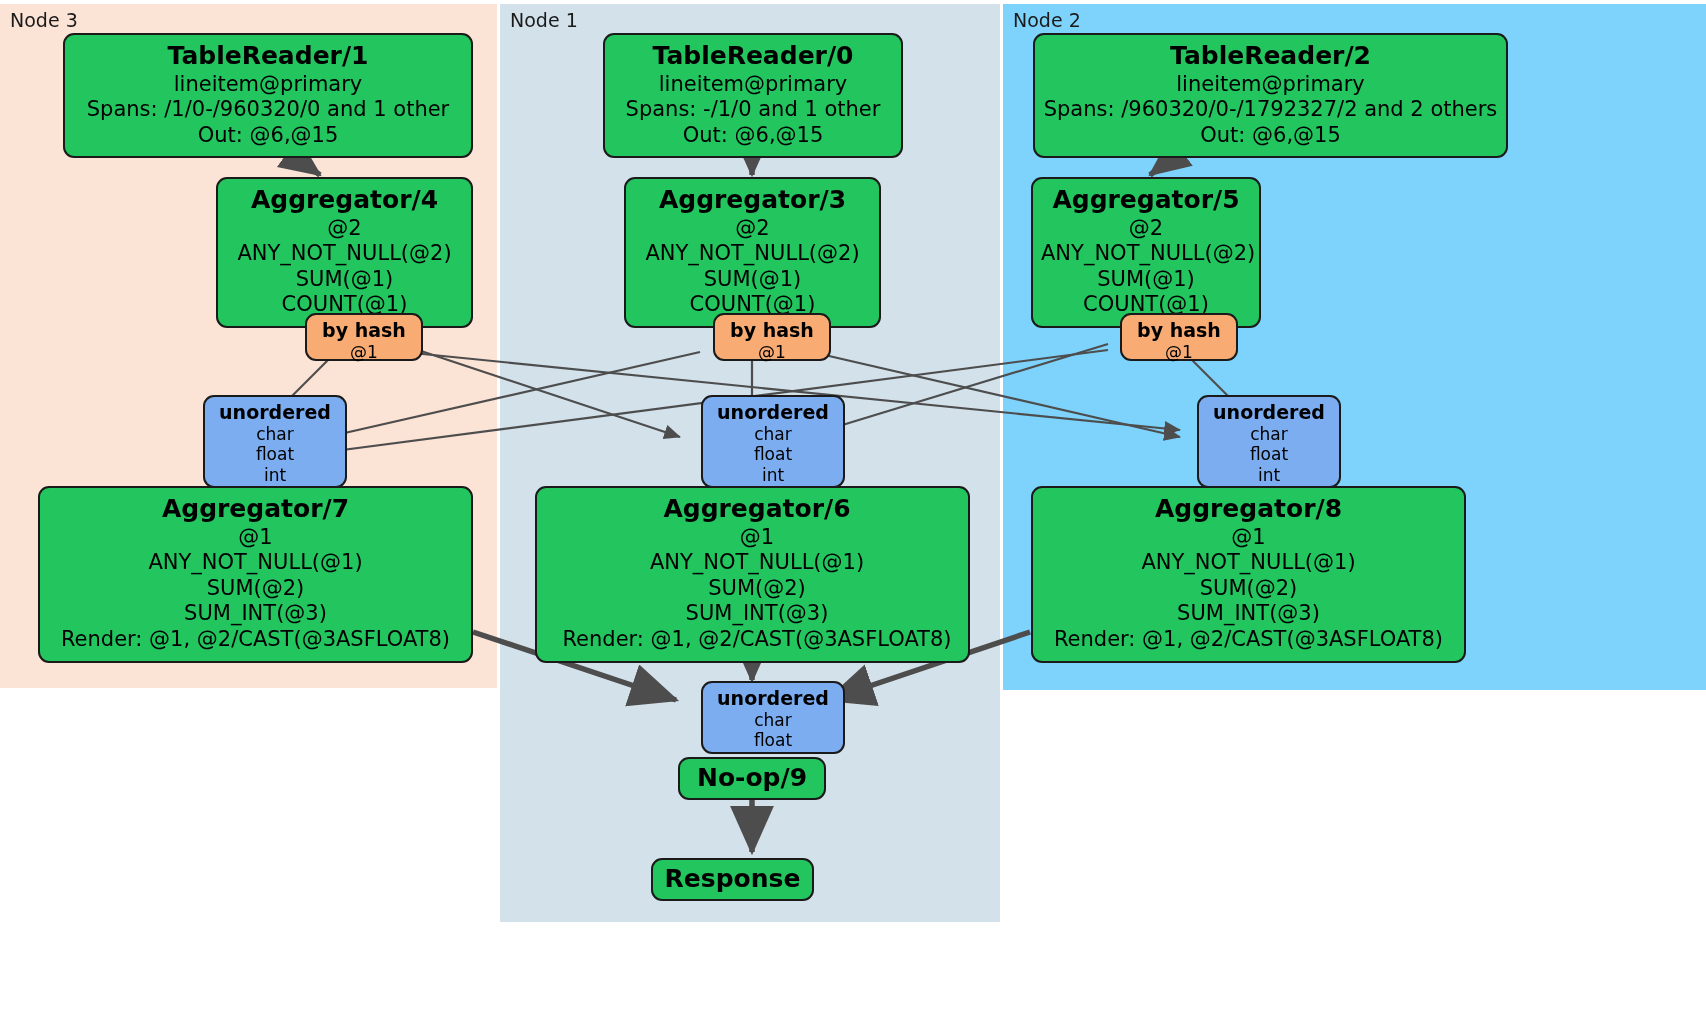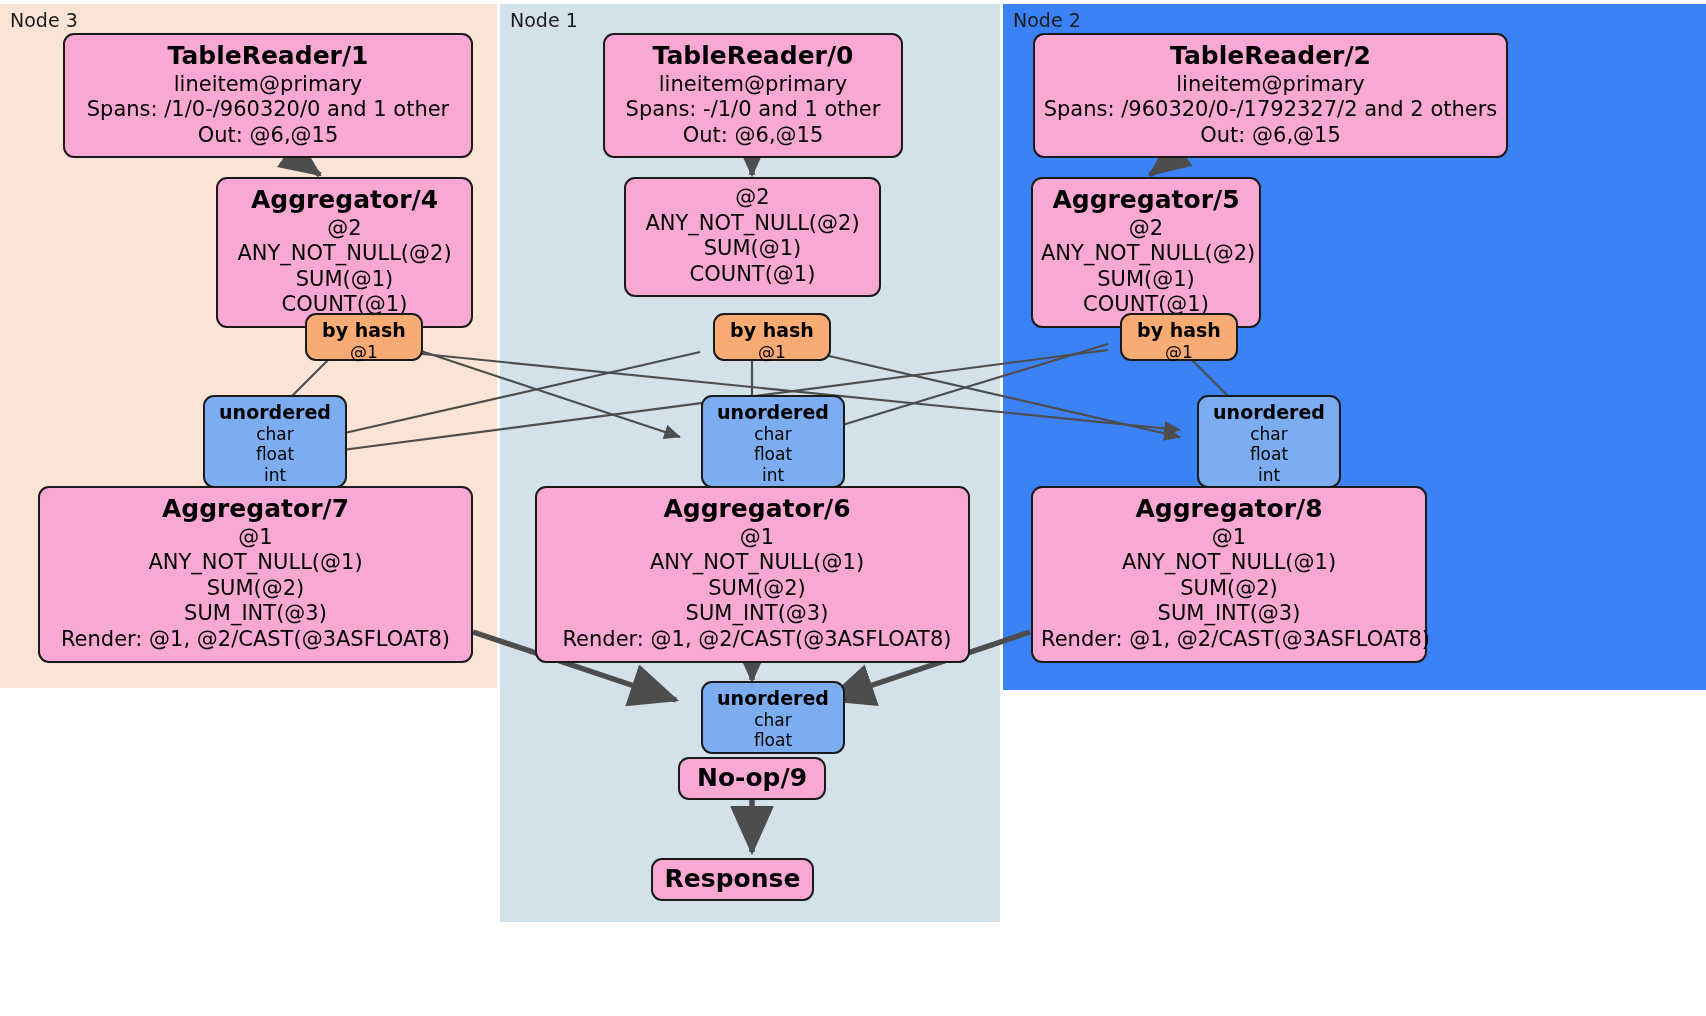--- a/index.html
+++ b/index.html
@@ -28,21 +28,21 @@
     top: 5px;
     font-size: 19px;
     color: #1a1a1a;
     font-family: "DejaVu Sans", "Liberation Sans", sans-serif;
     white-space: nowrap;
   }
   
   .proc {
     position: absolute;
     box-sizing: border-box;
-    background: #f9a8d4;
+    background: #22c55e;
     border: 2px solid #1a1a1a;
     border-radius: 11px;
     text-align: center;
     padding: 6px 8px 8px 8px;
     line-height: 1.22;
     color: #000;
     font-size: 21px;
     z-index: 5;
   }
   .proc .title {
@@ -120,21 +120,21 @@
 <div id="canvas">
 
   <div class="region" style="left:0px; top:4px; width:497px; height:684px; background:#fbe3d6;">
     <span class="region-label">Node 3</span>
   </div>
 
   <div class="region" style="left:500px; top:4px; width:500px; height:918px; background:#d3e1eb;">
     <span class="region-label">Node 1</span>
   </div>
 
-  <div class="region" style="left:1003px; top:4px; width:703px; height:686px; background:#3b82f6;">
+  <div class="region" style="left:1003px; top:4px; width:703px; height:686px; background:#7dd3fc;">
     <span class="region-label">Node 2</span>
   </div>
 
   <svg class="edges" viewBox="0 0 1706 1016">
     <defs>
       <marker id="ah" markerWidth="9" markerHeight="9" refX="7.2" refY="3.4" orient="auto" markerUnits="strokeWidth">
         <path d="M0,0 L7.6,3.4 L0,6.8 z" fill="#4d4d4d"></path>
       </marker>
       <marker id="ahs" markerWidth="11" markerHeight="11" refX="8.4" refY="4" orient="auto" markerUnits="strokeWidth">
         <path d="M0,0 L9,4 L0,8 z" fill="#4d4d4d"></path>
@@ -187,20 +187,21 @@
 
   <div class="proc" style="left:216px; top:177px; width:257px;padding-left:8px;">
     <span class="title">Aggregator/4</span>
     <span class="ln">@2</span>
     <span class="ln">ANY_NOT_NULL(@2)</span>
     <span class="ln">SUM(@1)</span>
     <span class="ln">COUNT(@1)</span>
   </div>
 
   <div class="proc" style="left:624px; top:177px; width:257px;">
+    <span class="title">Aggregator/3</span>
     <span class="ln">@2</span>
     <span class="ln">ANY_NOT_NULL(@2)</span>
     <span class="ln">SUM(@1)</span>
     <span class="ln">COUNT(@1)</span>
   </div>
 
   <div class="proc" style="left:1031px; top:177px; width:230px;">
     <span class="title">Aggregator/5</span>
     <span class="ln">@2</span>
     <span class="ln">ANY_NOT_NULL(@2)</span>
@@ -255,21 +256,21 @@
 
   <div class="proc" style="left:535px; top:486px; width:435px;padding-left:17px;">
     <span class="title">Aggregator/6</span>
     <span class="ln">@1</span>
     <span class="ln">ANY_NOT_NULL(@1)</span>
     <span class="ln">SUM(@2)</span>
     <span class="ln">SUM_INT(@3)</span>
     <span class="ln">Render: @1, @2/CAST(@3ASFLOAT8)</span>
   </div>
 
-  <div class="proc" style="left:1031px; top:486px; width:396px;">
+  <div class="proc" style="left:1031px; top:486px; width:435px;">
     <span class="title">Aggregator/8</span>
     <span class="ln">@1</span>
     <span class="ln">ANY_NOT_NULL(@1)</span>
     <span class="ln">SUM(@2)</span>
     <span class="ln">SUM_INT(@3)</span>
     <span class="ln">Render: @1, @2/CAST(@3ASFLOAT8)</span>
   </div>
 
   <div class="router unordered" style="left:681px; top:681px; width:144px; height:73px;">
     <span class="rtitle">unordered</span>

